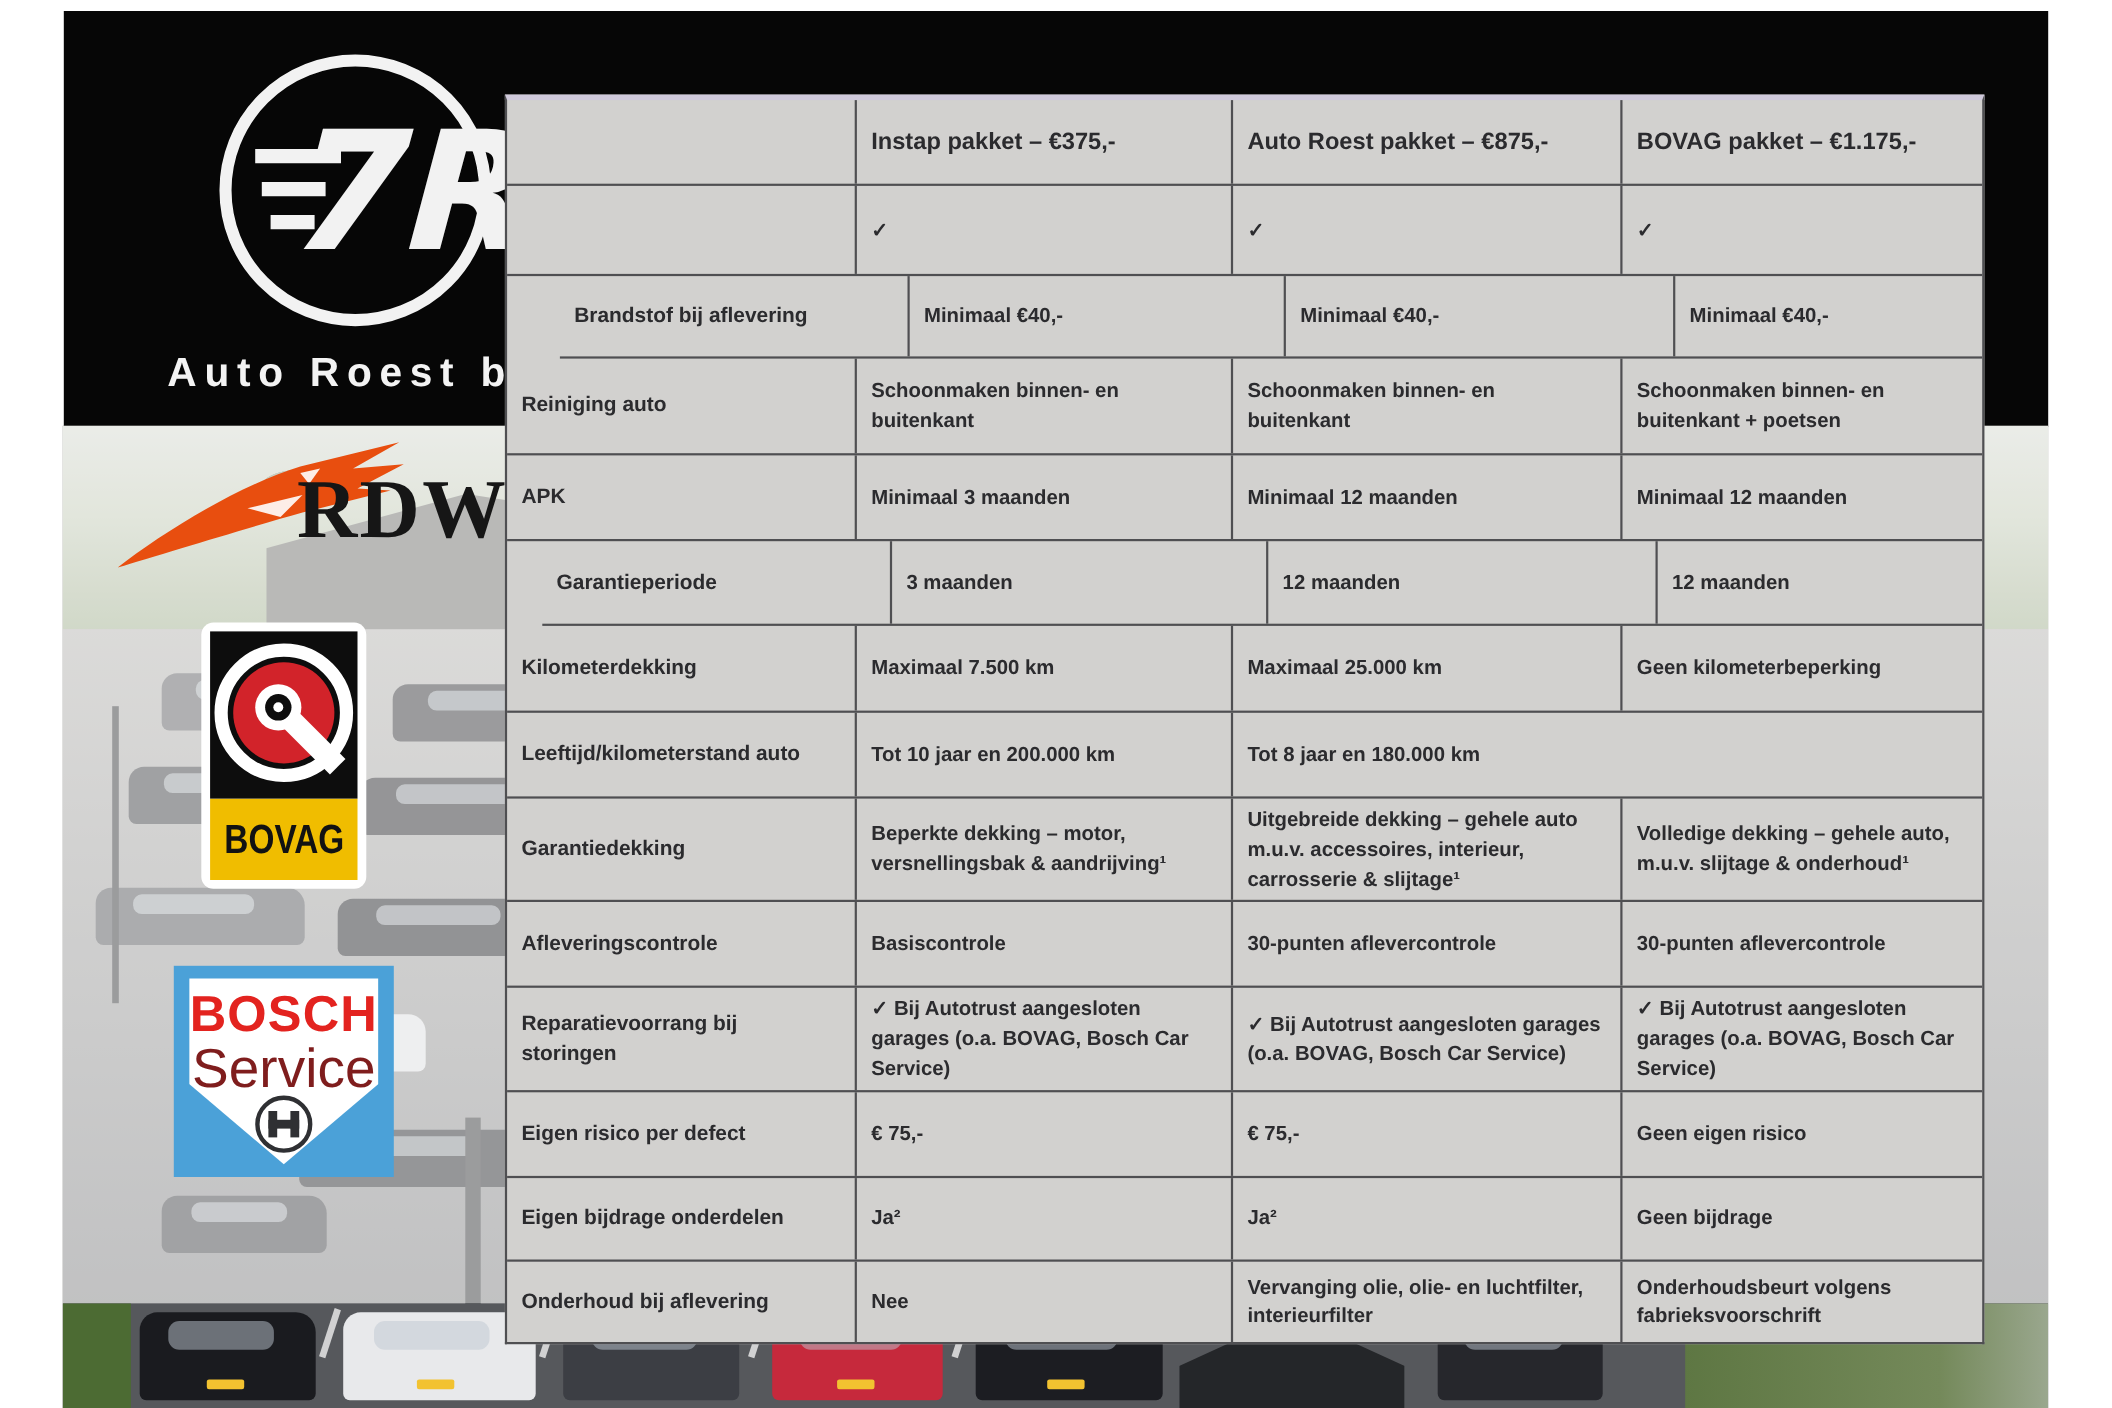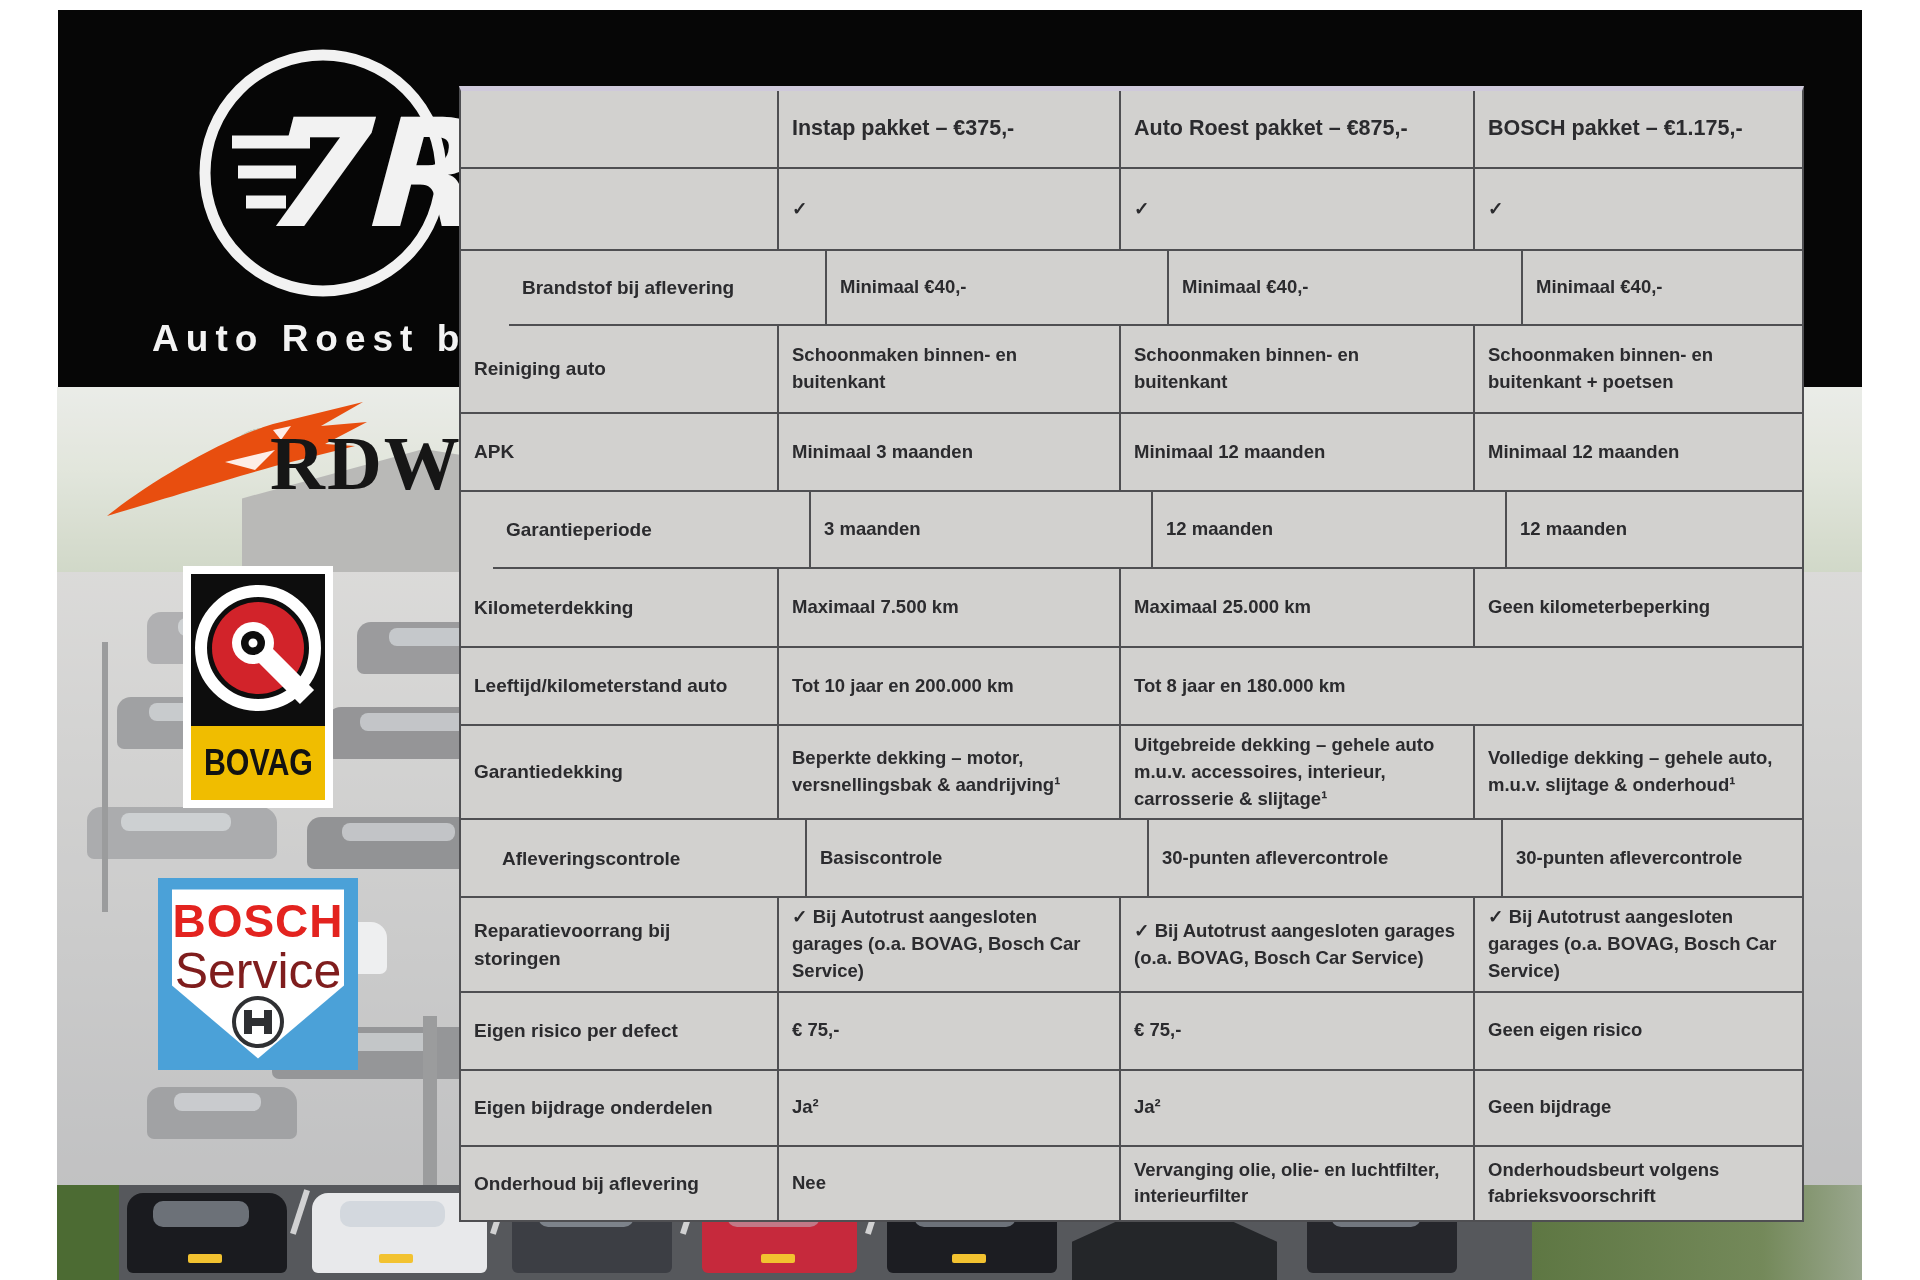--- a/index.html
+++ b/index.html
@@ -35,21 +35,21 @@
   .vivid .line{position:absolute;top:4px;width:6px;height:46px;background:rgba(240,240,240,.8);transform:rotate(18deg);}
   .vcar{position:absolute;top:8px;height:80px;border-radius:16px 18px 6px 6px;}
   .vcar .glass{position:absolute;left:16%;top:8px;width:60%;height:26px;border-radius:10px;background:rgba(190,200,210,.5);}
   .plate{position:absolute;bottom:10px;left:38%;width:34px;height:9px;background:#f2c230;border-radius:2px;}
   .tent{position:absolute;left:1015px;top:10px;width:205px;height:85px;background:#242629;
         clip-path:polygon(50% 0,100% 55%,100% 100%,0 100%,0 55%);}
   
   .rdw{position:absolute;left:105px;top:400px;width:330px;height:135px;}
   .rdw-text{position:absolute;left:165px;top:20px;font-family:"Liberation Serif",serif;
             font-weight:700;font-size:76px;color:#161616;letter-spacing:2px;}
-  .bovag{position:absolute;left:183px;top:566px;width:150px;height:242px;background:#fff;padding:8px;box-sizing:border-box;}
+  .bovag{position:absolute;left:183px;top:566px;width:150px;height:242px;background:#fff;padding:8px;box-sizing:border-box;border-radius:11px;}
   .bovag-top{position:relative;width:134px;height:152px;background:#0d0d0d;}
   .bovag-bottom{width:134px;height:74px;background:#f0bd00;display:flex;align-items:center;justify-content:center;}
   .bovag-word{font-size:37px;font-weight:700;color:#121212;transform:scaleX(.82);letter-spacing:0px;}
   .bosch{position:absolute;left:158px;top:878px;width:200px;height:192px;background:#4ba1d8;}
   .bosch-shield{position:absolute;left:0;top:0;width:100%;height:100%;background:#ffffff;
         clip-path:polygon(7% 6%,93% 6%,93% 56%,50% 94%,7% 56%);}
   .bosch-word{position:absolute;left:0;top:16px;width:100%;text-align:center;
               font-size:46px;font-weight:700;color:#e3231f;letter-spacing:1px;}
   .bosch-sub{position:absolute;left:0;top:64px;width:100%;text-align:center;
              font-size:50px;font-weight:400;color:#7f1d1d;}
@@ -195,21 +195,21 @@
       <rect x="34" y="16" width="8" height="24" fill="#2f3033"></rect>
       <rect x="20" y="24" width="16" height="8" fill="#2f3033"></rect>
     </svg>
   </div>
 
   <div class="pkg-table" id="pkgTable">
       <div class="trow" style="min-height: 76px;">
         <div class="tcell label head"></div>
         <div class="tcell head">Instap pakket – €375,-</div>
         <div class="tcell head">Auto Roest pakket – €875,-</div>
-        <div class="tcell head">BOSCH pakket – €1.175,-</div>
+        <div class="tcell head">BOVAG pakket – €1.175,-</div>
       </div>
       <div class="trow" style="min-height: 80px;">
         <div class="tcell label"></div>
         <div class="tcell ">✓</div>
         <div class="tcell ">✓</div>
         <div class="tcell ">✓</div>
       </div>
       <div class="trow" style="min-height: 73px; margin-left: 48px;">
         <div class="tcell label">Brandstof bij aflevering</div>
         <div class="tcell ">Minimaal €40,-</div>
@@ -244,21 +244,21 @@
         <div class="tcell label">Leeftijd/kilometerstand auto</div>
         <div class="tcell ">Tot 10 jaar en 200.000 km</div>
         <div class="tcell ">Tot 8 jaar en 180.000 km</div>
       </div>
       <div class="trow" style="min-height: 90px;">
         <div class="tcell label">Garantiedekking</div>
         <div class="tcell ">Beperkte dekking – motor, versnellingsbak &amp; aandrijving¹</div>
         <div class="tcell ">Uitgebreide dekking – gehele auto m.u.v. accessoires, interieur, carrosserie &amp; slijtage¹</div>
         <div class="tcell ">Volledige dekking – gehele auto, m.u.v. slijtage &amp; onderhoud¹</div>
       </div>
-      <div class="trow" style="min-height: 76px; padding-left: 28px;">
+      <div class="trow" style="min-height: 76px;">
         <div class="tcell label">Afleveringscontrole</div>
         <div class="tcell ">Basiscontrole</div>
         <div class="tcell ">30-punten aflevercontrole</div>
         <div class="tcell ">30-punten aflevercontrole</div>
       </div>
       <div class="trow" style="min-height: 91px;">
         <div class="tcell label">Reparatievoorrang bij storingen</div>
         <div class="tcell ">✓ Bij Autotrust aangesloten garages (o.a. BOVAG, Bosch Car Service)</div>
         <div class="tcell ">✓ Bij Autotrust aangesloten garages (o.a. BOVAG, Bosch Car Service)</div>
         <div class="tcell ">✓ Bij Autotrust aangesloten garages (o.a. BOVAG, Bosch Car Service)</div>

